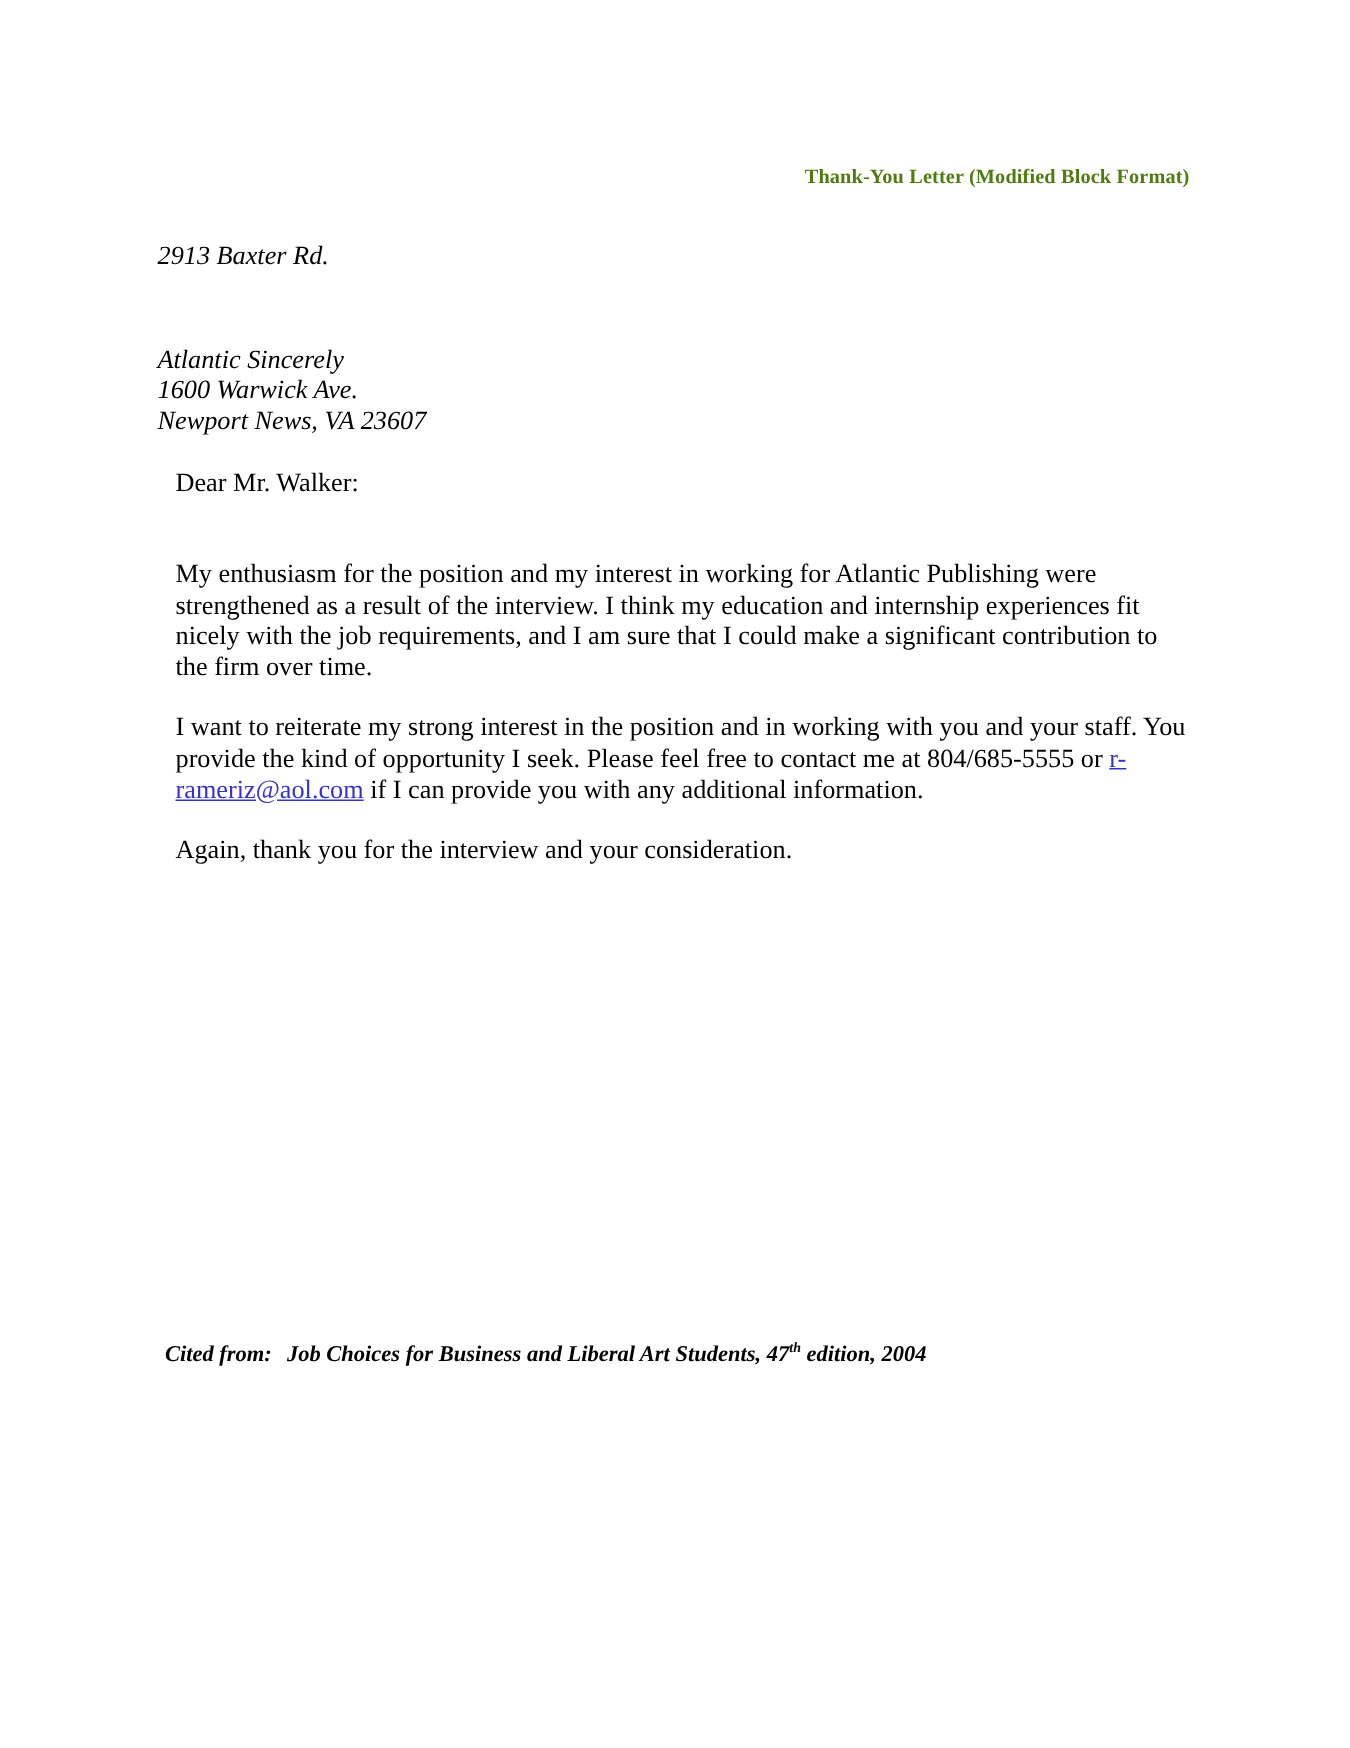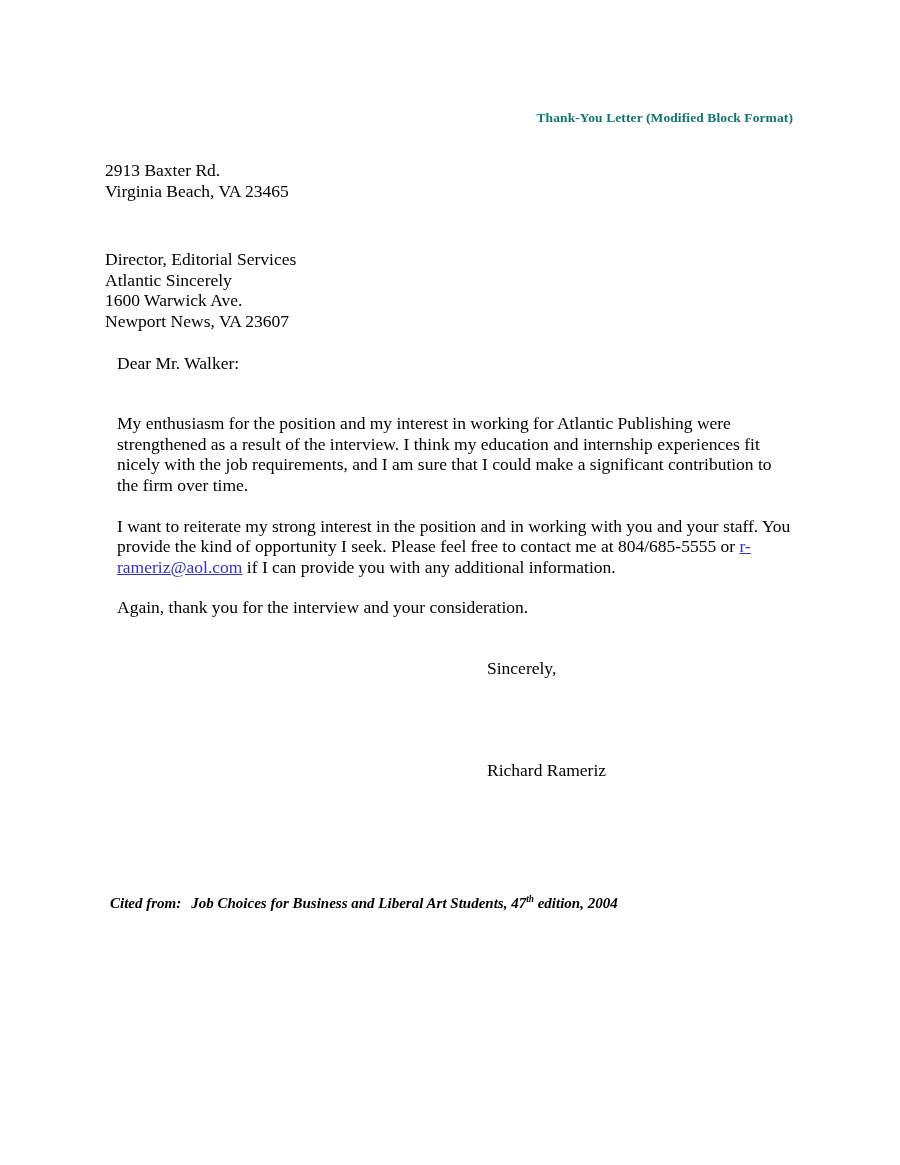--- a/index.html
+++ b/index.html
@@ -19,38 +19,39 @@
     overflow: hidden;
     margin: 0 auto;
   }
   
   .doc-header {
     position: absolute;
     left: 105px;
     top: 110px;
     width: 688px;
     text-align: right;
-    color: #0f766e;
+    color: #4d7c0f;
     font-weight: bold;
     font-size: 13.5px;
     letter-spacing: 0.1px;
     line-height: 1.2;
   }
   .body-col {
     position: absolute;
     left: 105px;
     top: 160px;
     width: 688px;
   }
   .block {
     font-size: 17.5px;
     line-height: 20.6px;
   }
   .addr-line {
     white-space: nowrap;
+    font-style: italic;
   }
   .gap-return-inside { height: 48px; }
   .gap-inside-salut  { height: 21px; }
   .gap-para          { height: 20px; }
   .para {
     font-size: 17.5px;
     line-height: 20.6px;
     text-align: left;
     margin-left: 12px;
   }
@@ -87,27 +88,25 @@
 <body>
 
 <div class="page">
 
   <div class="doc-header">Thank-You Letter (Modified Block Format)</div>
 
   <div class="body-col">
 
     <div class="block">
       <div class="addr-line">2913 Baxter Rd.</div>
-      <div class="addr-line">Virginia Beach, VA 23465</div>
     </div>
 
     <div class="gap-return-inside"></div>
 
     <div class="block">
-      <div class="addr-line">Director, Editorial Services</div>
       <div class="addr-line">Atlantic Sincerely</div>
       <div class="addr-line">1600 Warwick Ave.</div>
       <div class="addr-line">Newport News, VA 23607</div>
     </div>
 
     <div class="gap-inside-salut"></div>
 
     <div class="para">Dear Mr. Walker:</div>
 
     <div class="gap-para"></div>
@@ -120,23 +119,18 @@
     <div class="gap-para"></div>
 
     <div class="para"><span>I want to reiterate my strong interest in the position and in working with you and your staff. You provide the kind of opportunity I seek. Please feel free to contact me at 804/685-5555 or </span><a class="email-link" href="#">r-rameriz@aol.com</a><span> if I can provide you with any additional information.</span></div>
 
     <div class="gap-para"></div>
 
     <div class="para">Again, thank you for the interview and your consideration.</div>
 
     <div class="gap-body-closing"></div>
 
-    <div class="closing-block">
-      <div class="para">Sincerely,</div>
-      <div class="gap-sign"></div>
-      <div class="para">Richard Rameriz</div>
-    </div>
 
   </div>
 
   <div class="citation"><span>Cited from:</span><span class="cite-gap"></span><span>Job Choices for Business and Liberal Art Students,</span>&nbsp;<span>47</span><sup>th</sup>&nbsp;<span>edition, 2004</span></div>
 
 </div>
 
 </body></html>

